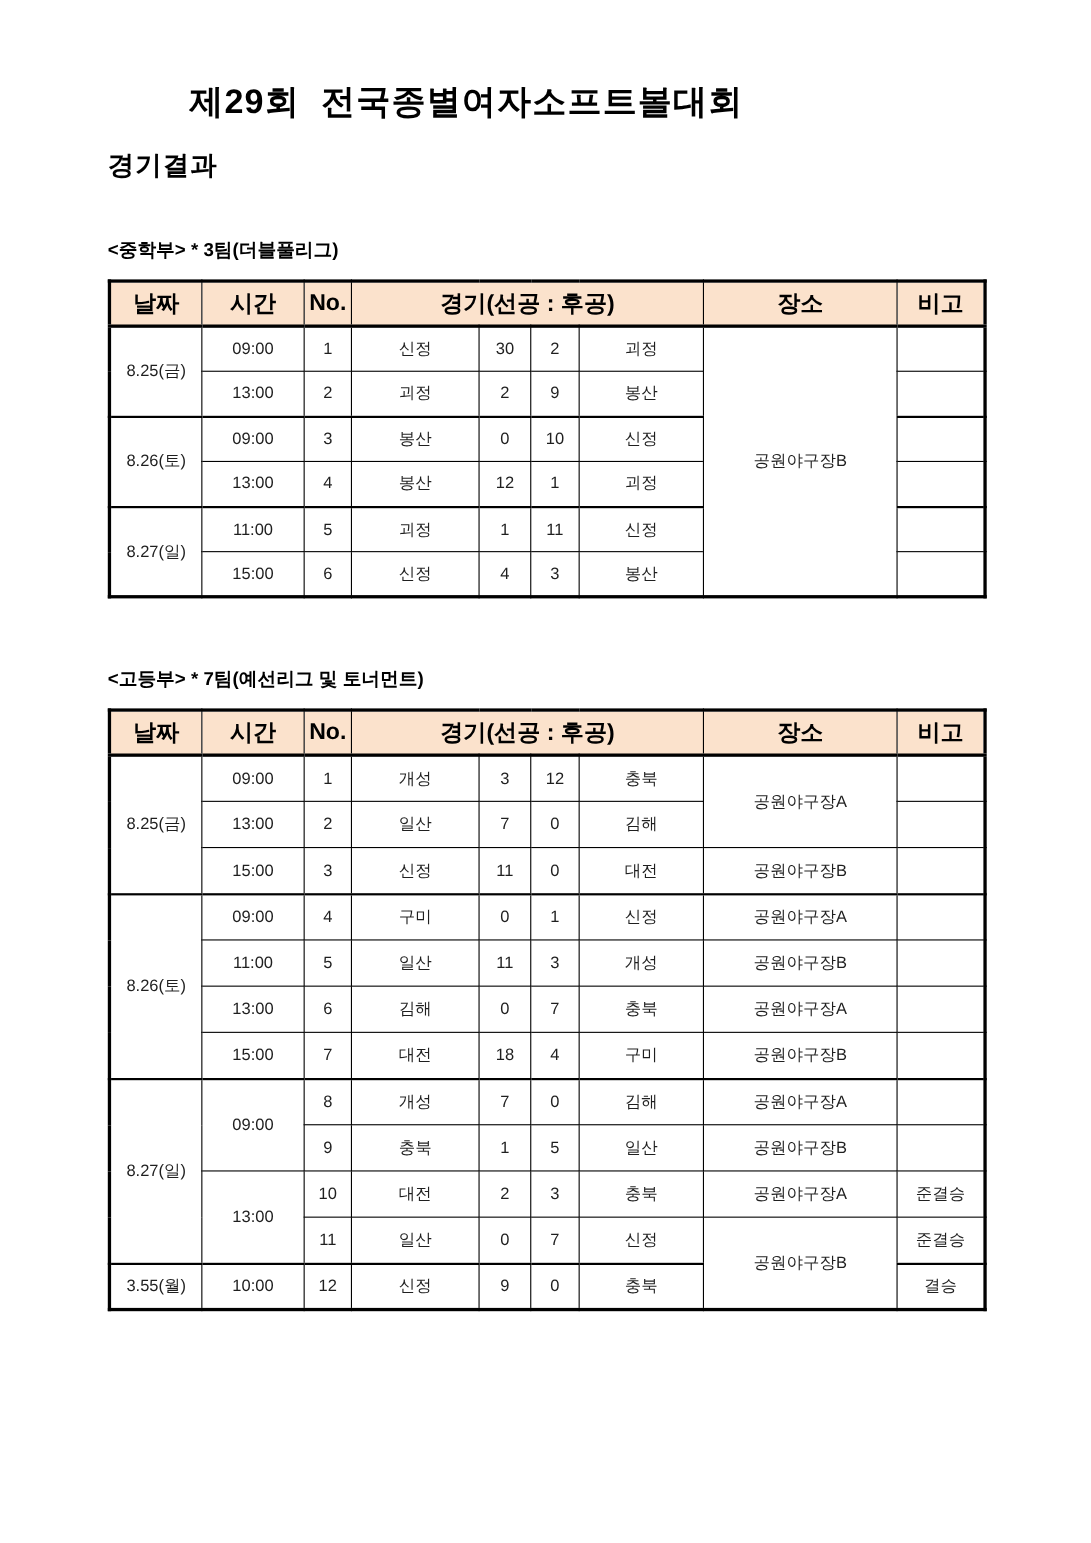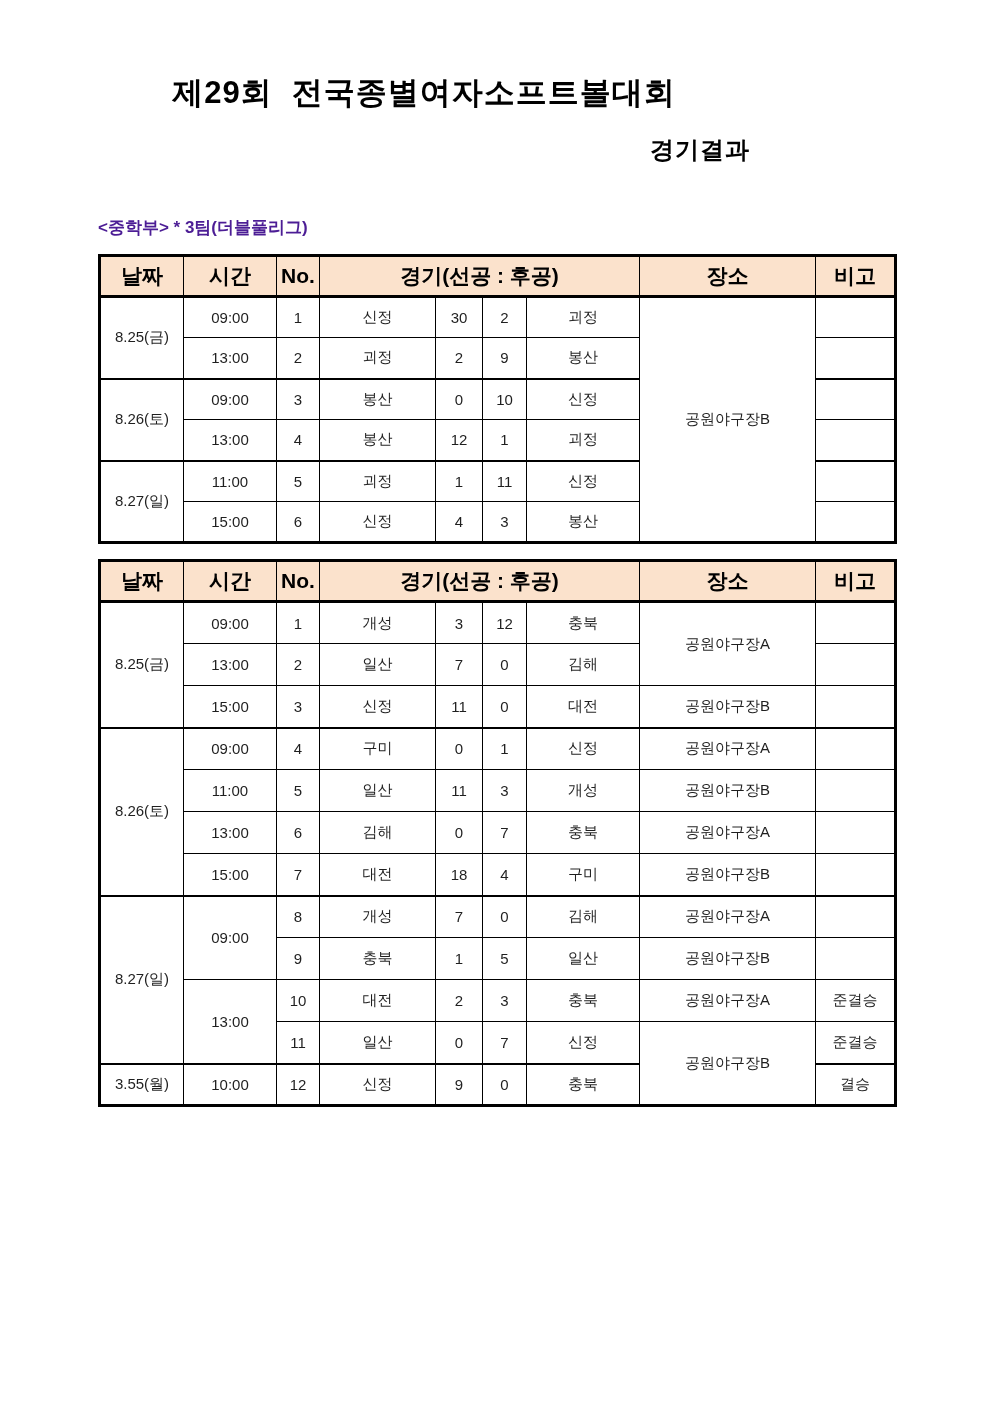--- a/index.html
+++ b/index.html
@@ -25,31 +25,31 @@
     text-align: center;
     font-size: 31px;
     font-weight: bold;
     letter-spacing: 1px;
     white-space: pre-wrap;
     color: #000000;
   }
   .doc-subtitle {
     margin: 0;
     padding-top: 20px;
-    text-align: right;
+    text-align: left;
     font-size: 24px;
     font-weight: bold;
     letter-spacing: 1px;
     color: #000000;
   }
   .section-heading {
     margin: 0;
     font-size: 17px;
     font-weight: bold;
-    color: #4c1d95;
+    color: #000000;
     white-space: pre-wrap;
   }
   .section-heading.first { padding-top: 50px; }
   .section-heading.second { padding-top: 62px; }
   table.results {
     margin-top: 15px;
     width: 796px;
     border-collapse: collapse;
     table-layout: fixed;
     border: 3px solid #000000;
@@ -175,20 +175,21 @@
           <td>6</td>
           <td>신정</td>
           <td>4</td>
           <td>3</td>
           <td>봉산</td>
           <td></td>
         </tr>
       </tbody>
   </table>
 
+  <div class="section-heading second">&lt;고등부&gt; * 7팀(예선리그 및 토너먼트)</div>
 
   <table class="results t2">
     <colgroup>
       <col class="c-date">
         <col class="c-time">
         <col class="c-no">
       <col class="c-team1">
         <col class="c-s1">
         <col class="c-s2">
         <col class="c-team2">

